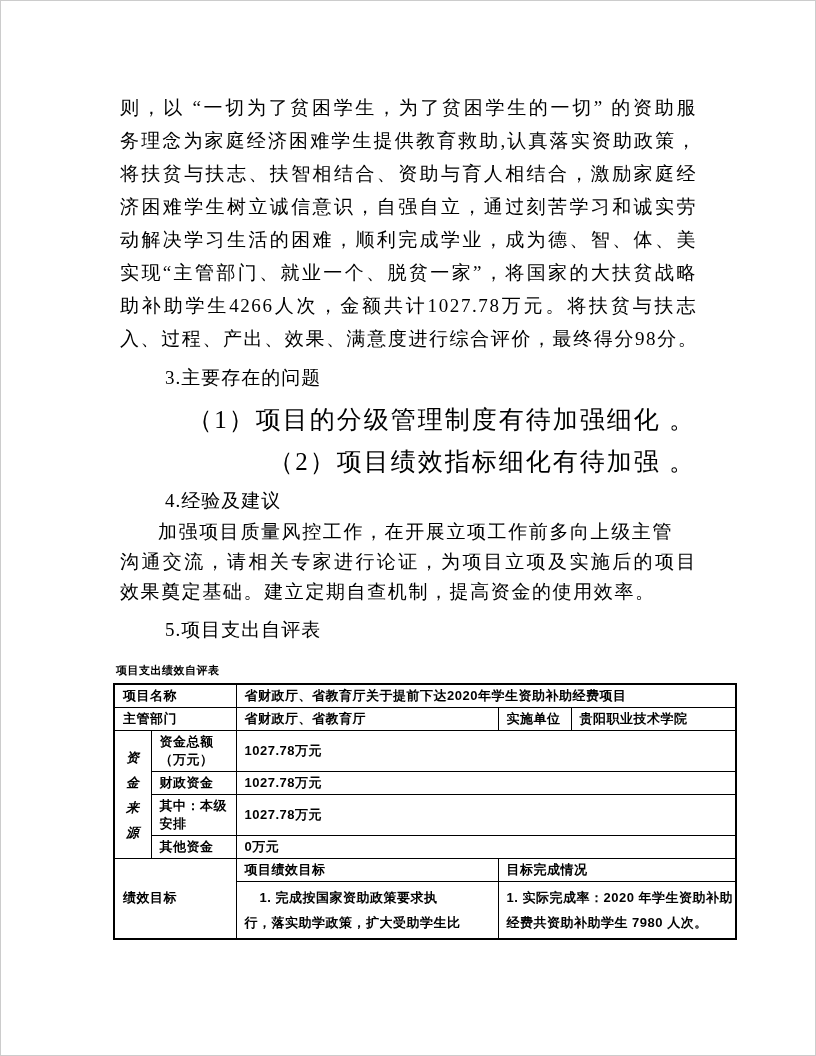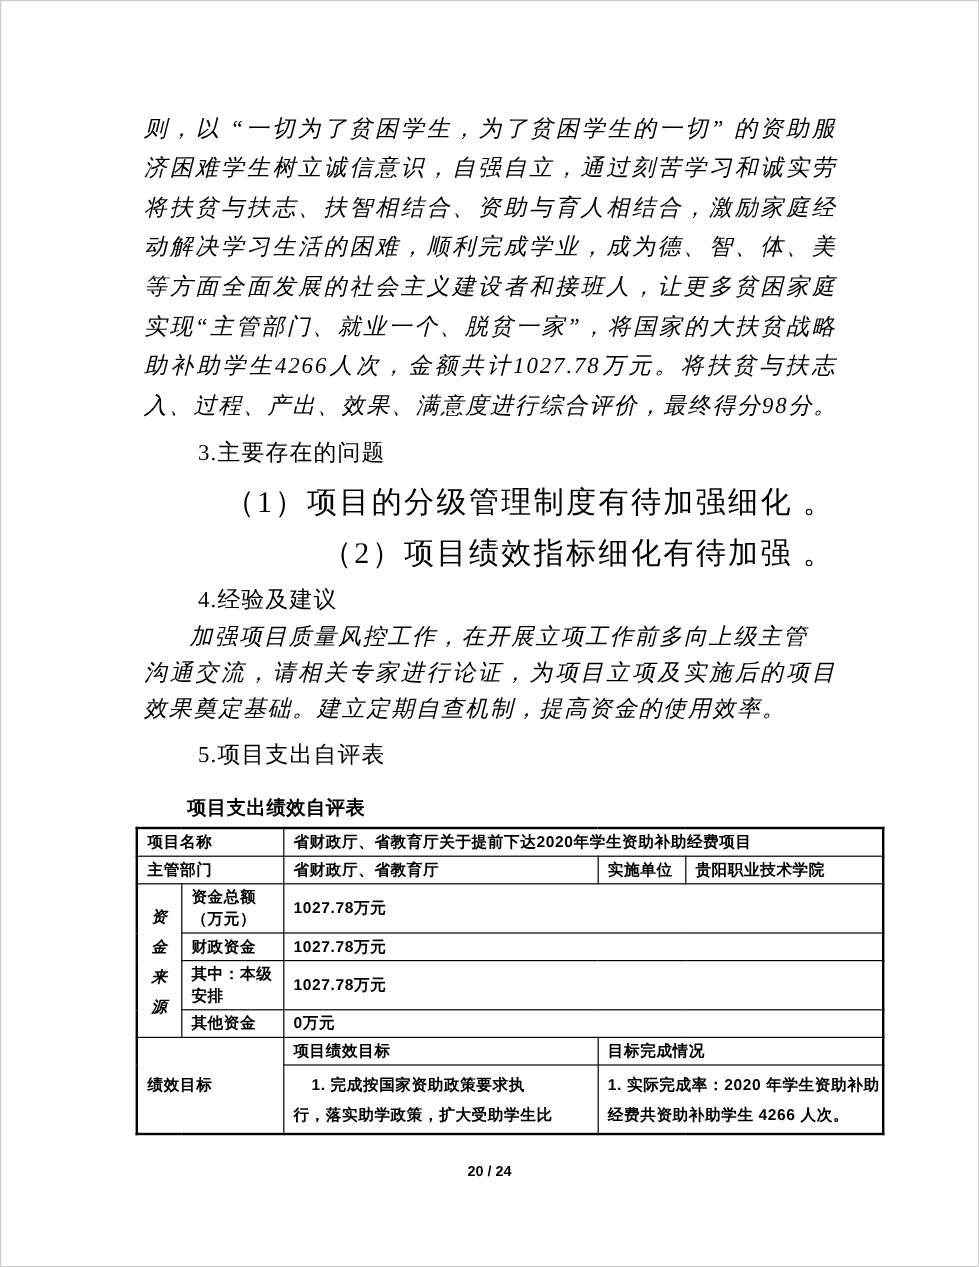--- a/index.html
+++ b/index.html
@@ -17,21 +17,20 @@
   }
   
   .pline {
     font-size: 19px;
     line-height: 33px;
     letter-spacing: 1.6px;
     white-space: nowrap;
     text-align: justify;
     text-align-last: justify;
     width: 577px;
-    font-style: italic;
   }
   .pline.lastline {
     text-align: left;
     text-align-last: left;
   }
   .heading {
     font-size: 19px;
     line-height: 33px;
     font-weight: normal;
     letter-spacing: 1px;
@@ -56,25 +55,24 @@
 
   
   .table-wrap {
     margin-left: -7px;
     margin-top: 17px;
     width: 624px;
   }
   .table-caption {
     font-family: Liberation Sans, sans-serif;
     font-weight: bold;
-    font-size: 16px;
+    font-size: 11px;
     letter-spacing: 0.5px;
     margin-bottom: 5px;
     padding-left: 3px;
-    margin-left: 40px;
   }
   table.selftable {
     border-collapse: collapse;
     table-layout: fixed;
     width: 622px;
     border: 2px solid #000;
   }
   table.selftable td {
     border: 1px solid #000;
     padding: 2px 8px;
@@ -115,24 +113,24 @@
     font-size: 12px;
   }
 </style>
 </head>
 <body>
 
 <div class="page">
 
   <div>
     <div class="pline">则，以 “一切为了贫困学生，为了贫困学生的一切” 的资助服</div>
+    <div class="pline">务理念为家庭经济困难学生提供教育救助,认真落实资助政策，</div>
+    <div class="pline">将扶贫与扶志、扶智相结合、资助与育人相结合，激励家庭经</div>
     <div class="pline">济困难学生树立诚信意识，自强自立，通过刻苦学习和诚实劳</div>
-    <div class="pline">将扶贫与扶志、扶智相结合、资助与育人相结合，激励家庭经</div>
     <div class="pline">动解决学习生活的困难，顺利完成学业，成为德、智、体、美</div>
-    <div class="pline">等方面全面发展的社会主义建设者和接班人，让更多贫困家庭</div>
     <div class="pline">实现“主管部门、就业一个、脱贫一家”，将国家的大扶贫战略</div>
     <div class="pline">助补助学生4266人次，金额共计1027.78万元。将扶贫与扶志</div>
     <div class="pline lastline">入、过程、产出、效果、满意度进行综合评价，最终得分98分。</div>
   </div>
 
   <div class="heading">3.主要存在的问题</div>
 
   <div class="numitem">（1）项目的分级管理制度有待加强细化 。</div>
   <div class="numitem">（2）项目绩效指标细化有待加强 。</div>
 
@@ -190,22 +188,21 @@
         <td>项目绩效目标</td>
         <td colspan="2">目标完成情况</td>
       </tr>
       <tr style="height:57px">
         <td class="content-cell">
           <div class="content-line indented">1. 完成按国家资助政策要求执</div>
           <div class="content-line">行，落实助学政策，扩大受助学生比</div>
         </td>
         <td colspan="2" class="content-cell">
           <div class="content-line">1. 实际完成率：2020 年学生资助补助</div>
-          <div class="content-line">经费共资助补助学生 4266 人次。</div>
+          <div class="content-line">经费共资助补助学生 7980 人次。</div>
         </td>
       </tr>
     </tbody>
       </table>
   </div>
 
-  <div class="footer">20 / 24</div>
 
 </div>
 
 </body></html>

